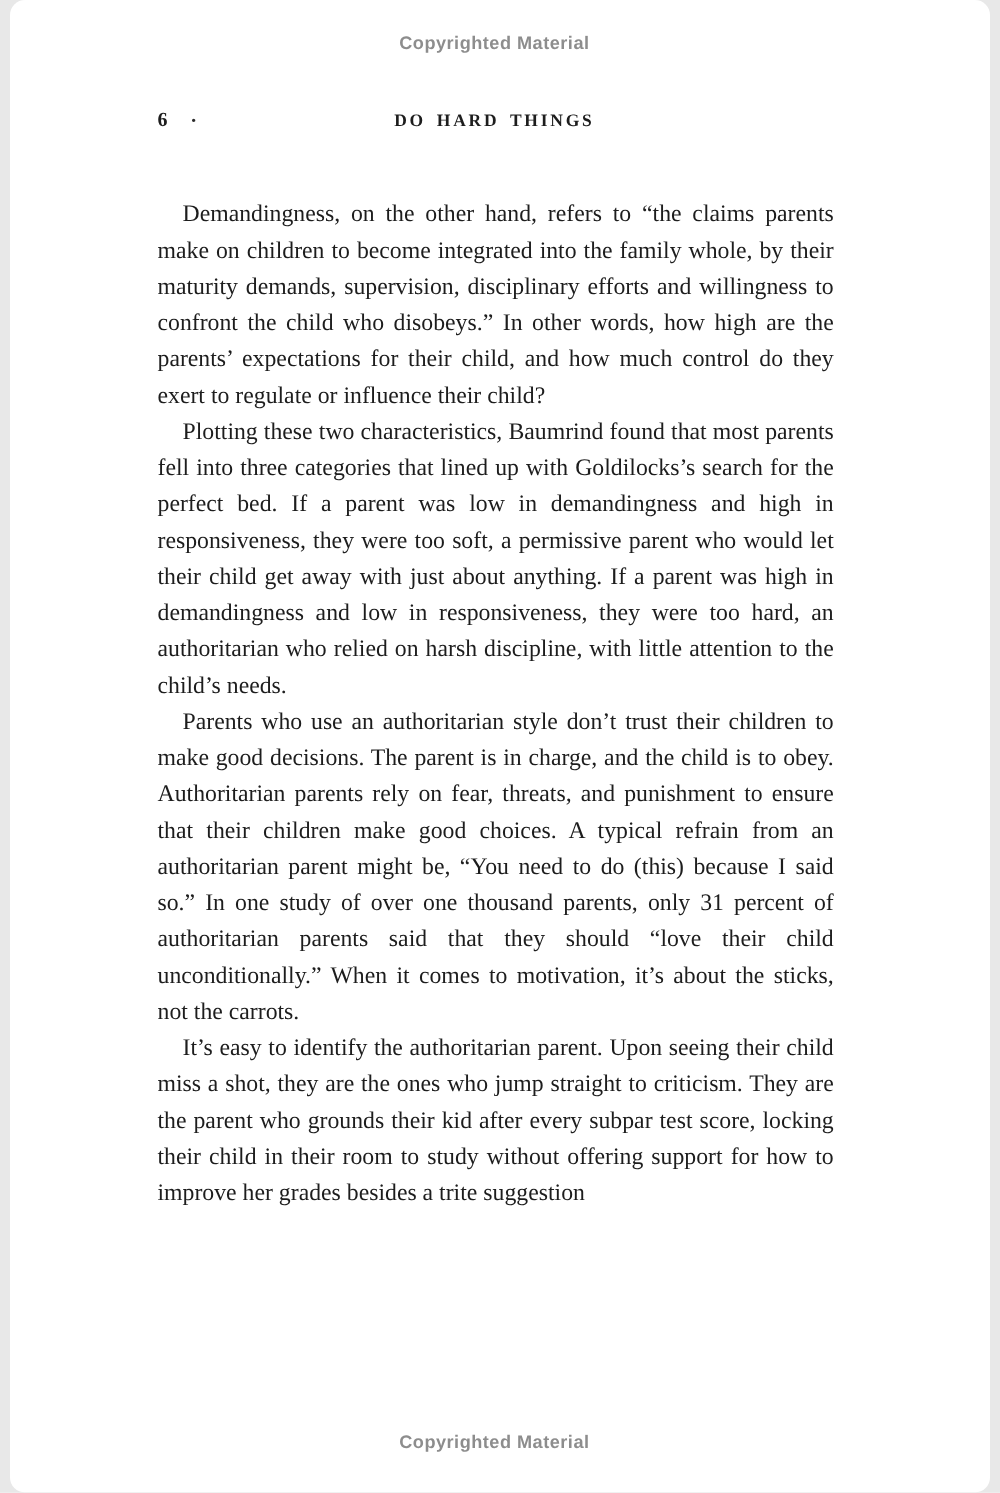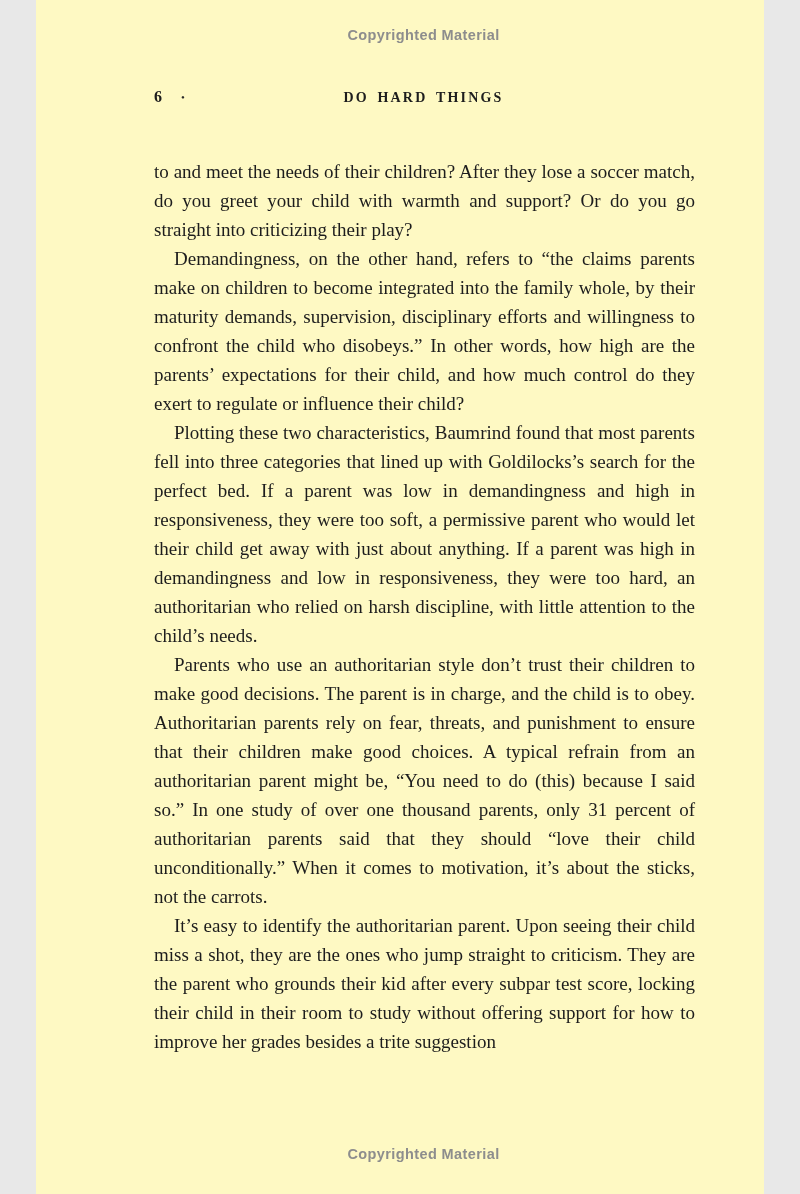--- a/index.html
+++ b/index.html
@@ -2,26 +2,27 @@
 <html><head>
 <meta charset="utf-8">
 <style>
   html, body {
     margin: 0;
     padding: 0;
     background: #e8e8e8;
   }
   .page {
     position: relative;
-    width: 728px;
+    width: 784px;
     height: 1194px;
     margin: 0 auto;
-    background: #fef9c3;
+    background: #ffffff;
     overflow: hidden;
     font-family: "Liberation Serif", "DejaVu Serif", serif;
+    border-radius: 12px;
   }
   .watermark {
     position: absolute;
     left: 0;
     width: 775px;
     text-align: center;
     font-family: "Liberation Sans", "DejaVu Sans", sans-serif;
     font-weight: bold;
     font-size: 14.5px;
     letter-spacing: 0.4px;
@@ -94,21 +95,20 @@
 
   <div class="folio-row">
     <span class="page-number-group">
       <span class="page-number">6</span>
       <span class="folio-bullet">•</span>
     </span>
     <span class="running-head">DO HARD THINGS</span>
   </div>
 
   <main class="body-text">
-      <p class="no-indent">to and meet the needs of their children? After they lose a soccer match, do you greet your child with warmth and support? Or do you go straight into criticizing their play?</p>
       <p class="">Demandingness, on the other hand, refers to “the claims parents make on children to become integrated into the family whole, by their maturity demands, supervision, disciplinary efforts and willingness to confront the child who disobeys.” In other words, how high are the parents’ expectations for their child, and how much control do they exert to regulate or influence their child?</p>
       <p class="">Plotting these two characteristics, Baumrind found that most parents fell into three categories that lined up with Goldilocks’s search for the perfect bed. If a parent was low in demandingness and high in responsiveness, they were too soft, a permissive parent who would let their child get away with just about anything. If a parent was high in demandingness and low in responsiveness, they were too hard, an authoritarian who relied on harsh discipline, with little attention to the child’s needs.</p>
       <p class="">Parents who use an authoritarian style don’t trust their children to make good decisions. The parent is in charge, and the child is to obey. Authoritarian parents rely on fear, threats, and punishment to ensure that their children make good choices. A typical refrain from an authoritarian parent might be, “You need to do (this) because I said so.” In one study of over one thousand parents, only 31 percent of authoritarian parents said that they should “love their child unconditionally.” When it comes to motivation, it’s about the sticks, not the carrots.</p>
       <p class="">It’s easy to identify the authoritarian parent. Upon seeing their child miss a shot, they are the ones who jump straight to criticism. They are the parent who grounds their kid after every subpar test score, locking their child in their room to study without offering support for how to improve her grades besides a trite suggestion</p>
     </main>
 
   <div class="watermark bottom">Copyrighted Material</div>
 
 </div>
 

